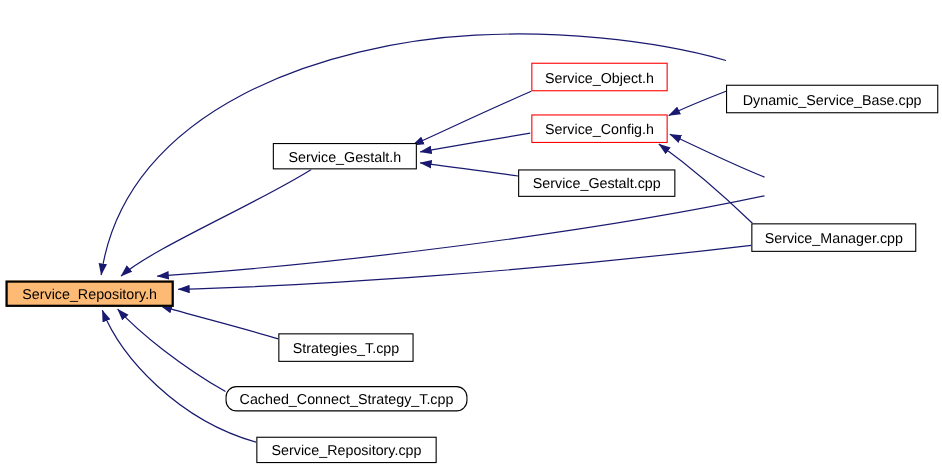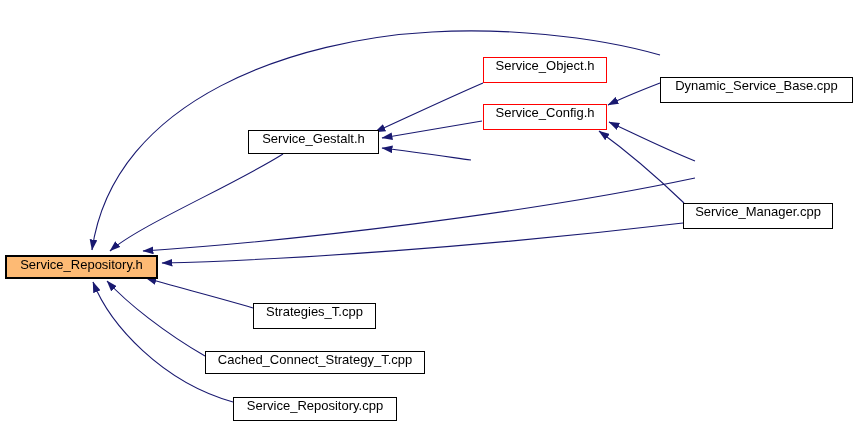--- a/index.html
+++ b/index.html
@@ -7,21 +7,21 @@
     position:relative;
     width:856px;height:427px;
     background:#ffffff;
     font-family:"Liberation Sans", sans-serif;
     overflow:hidden;
   }
   #edge-layer{position:absolute;left:0;top:0;width:856px;height:427px;}
   .edge{fill:none;stroke:#191970;stroke-width:1.1;}
   .node{
     position:absolute;
-    display:flex;align-items:flex-start;justify-content:center;
+    display:flex;align-items:center;justify-content:center;
     background:#ffffff;
     border:1px solid #000000;
     font-size:13px;color:#000000;
     white-space:nowrap;
     box-sizing:border-box;
     cursor:pointer;
   }
   .node.main{background:#fdba74;border:2px solid #000000;}
   .node.highlight{border:1px solid #ff0000;}
 </style>
@@ -67,31 +67,34 @@
   </div>
 
   <div class="node highlight" style="left:483px; top:104px; width:124px; height:26px;">
     <span>Service_Config.h</span>
   </div>
 
   <div class="node" style="left:660px; top:57px; width:193px; height:26px;margin-top:20px;">
     <span>Dynamic_Service_Base.cpp</span>
   </div>
 
+  <div class="node" style="left:471px; top:154px; width:143px; height:25px;">
+    <span>Service_Gestalt.cpp</span>
+  </div>
 
 
   <div class="node" style="left:683px; top:203px; width:150px; height:26px;">
     <span>Service_Manager.cpp</span>
   </div>
 
   <div class="node" style="left:253px; top:303px; width:123px; height:26px;">
     <span>Strategies_T.cpp</span>
   </div>
 
-  <div class="node" style="left:205px; top:351px; width:220px; height:23px;">
+  <div class="node" style="left:205px; top:351px; width:220px; height:23px;border-radius:10px;">
     <span>Cached_Connect_Strategy_T.cpp</span>
   </div>
 
   <div class="node" style="left:233px; top:397px; width:164px; height:24px;">
     <span>Service_Repository.cpp</span>
   </div>
 
 </div>
 
 </body></html>

